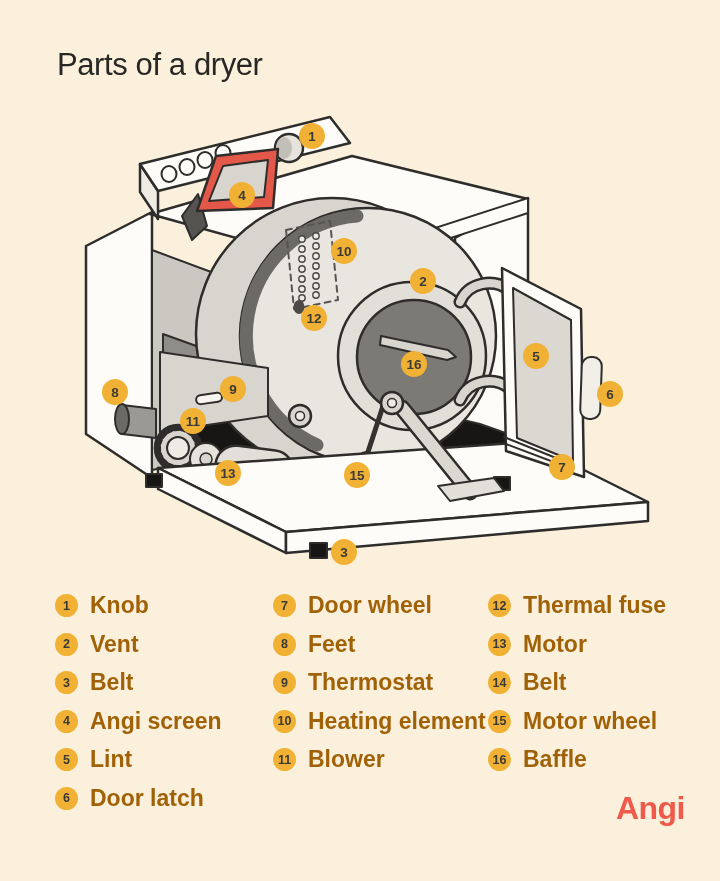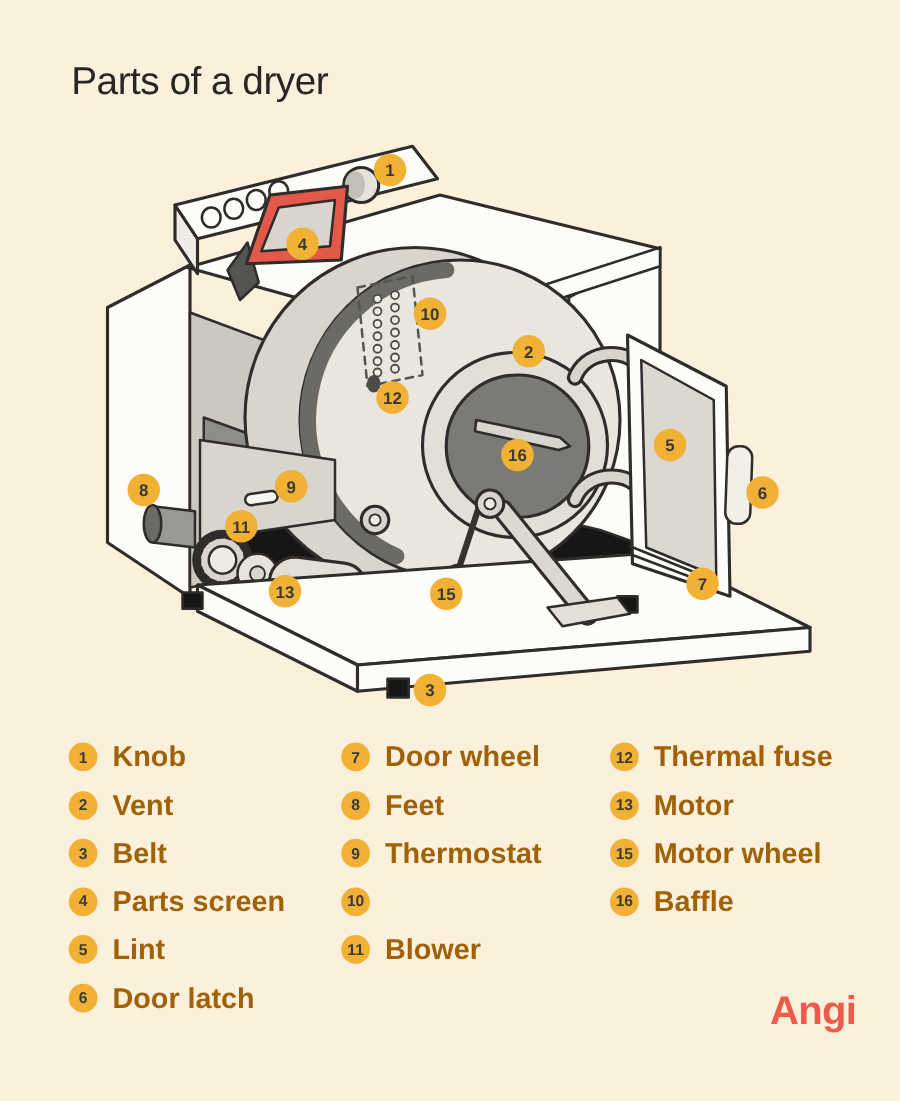--- a/index.html
+++ b/index.html
@@ -238,21 +238,21 @@
       <div class="legend-item">
         <span class="badge">2</span>
         <span class="legend-label">Vent</span>
       </div>
       <div class="legend-item">
         <span class="badge">3</span>
         <span class="legend-label">Belt</span>
       </div>
       <div class="legend-item">
         <span class="badge">4</span>
-        <span class="legend-label">Parts screen</span>
+        <span class="legend-label">Angi screen</span>
       </div>
       <div class="legend-item">
         <span class="badge">5</span>
         <span class="legend-label">Lint</span>
       </div>
       <div class="legend-item">
         <span class="badge">6</span>
         <span class="legend-label">Door latch</span>
       </div>
     </div>
@@ -264,36 +264,41 @@
       <div class="legend-item">
         <span class="badge">8</span>
         <span class="legend-label">Feet</span>
       </div>
       <div class="legend-item">
         <span class="badge">9</span>
         <span class="legend-label">Thermostat</span>
       </div>
       <div class="legend-item">
         <span class="badge">10</span>
+        <span class="legend-label">Heating element</span>
       </div>
       <div class="legend-item">
         <span class="badge">11</span>
         <span class="legend-label">Blower</span>
       </div>
     </div>
     <div class="legend-col c3">
       <div class="legend-item">
         <span class="badge">12</span>
         <span class="legend-label">Thermal fuse</span>
       </div>
       <div class="legend-item">
         <span class="badge">13</span>
         <span class="legend-label">Motor</span>
       </div>
       <div class="legend-item">
+        <span class="badge">14</span>
+        <span class="legend-label">Belt</span>
+      </div>
+      <div class="legend-item">
         <span class="badge">15</span>
         <span class="legend-label">Motor wheel</span>
       </div>
       <div class="legend-item">
         <span class="badge">16</span>
         <span class="legend-label">Baffle</span>
       </div>
     </div>
   </div>
 

